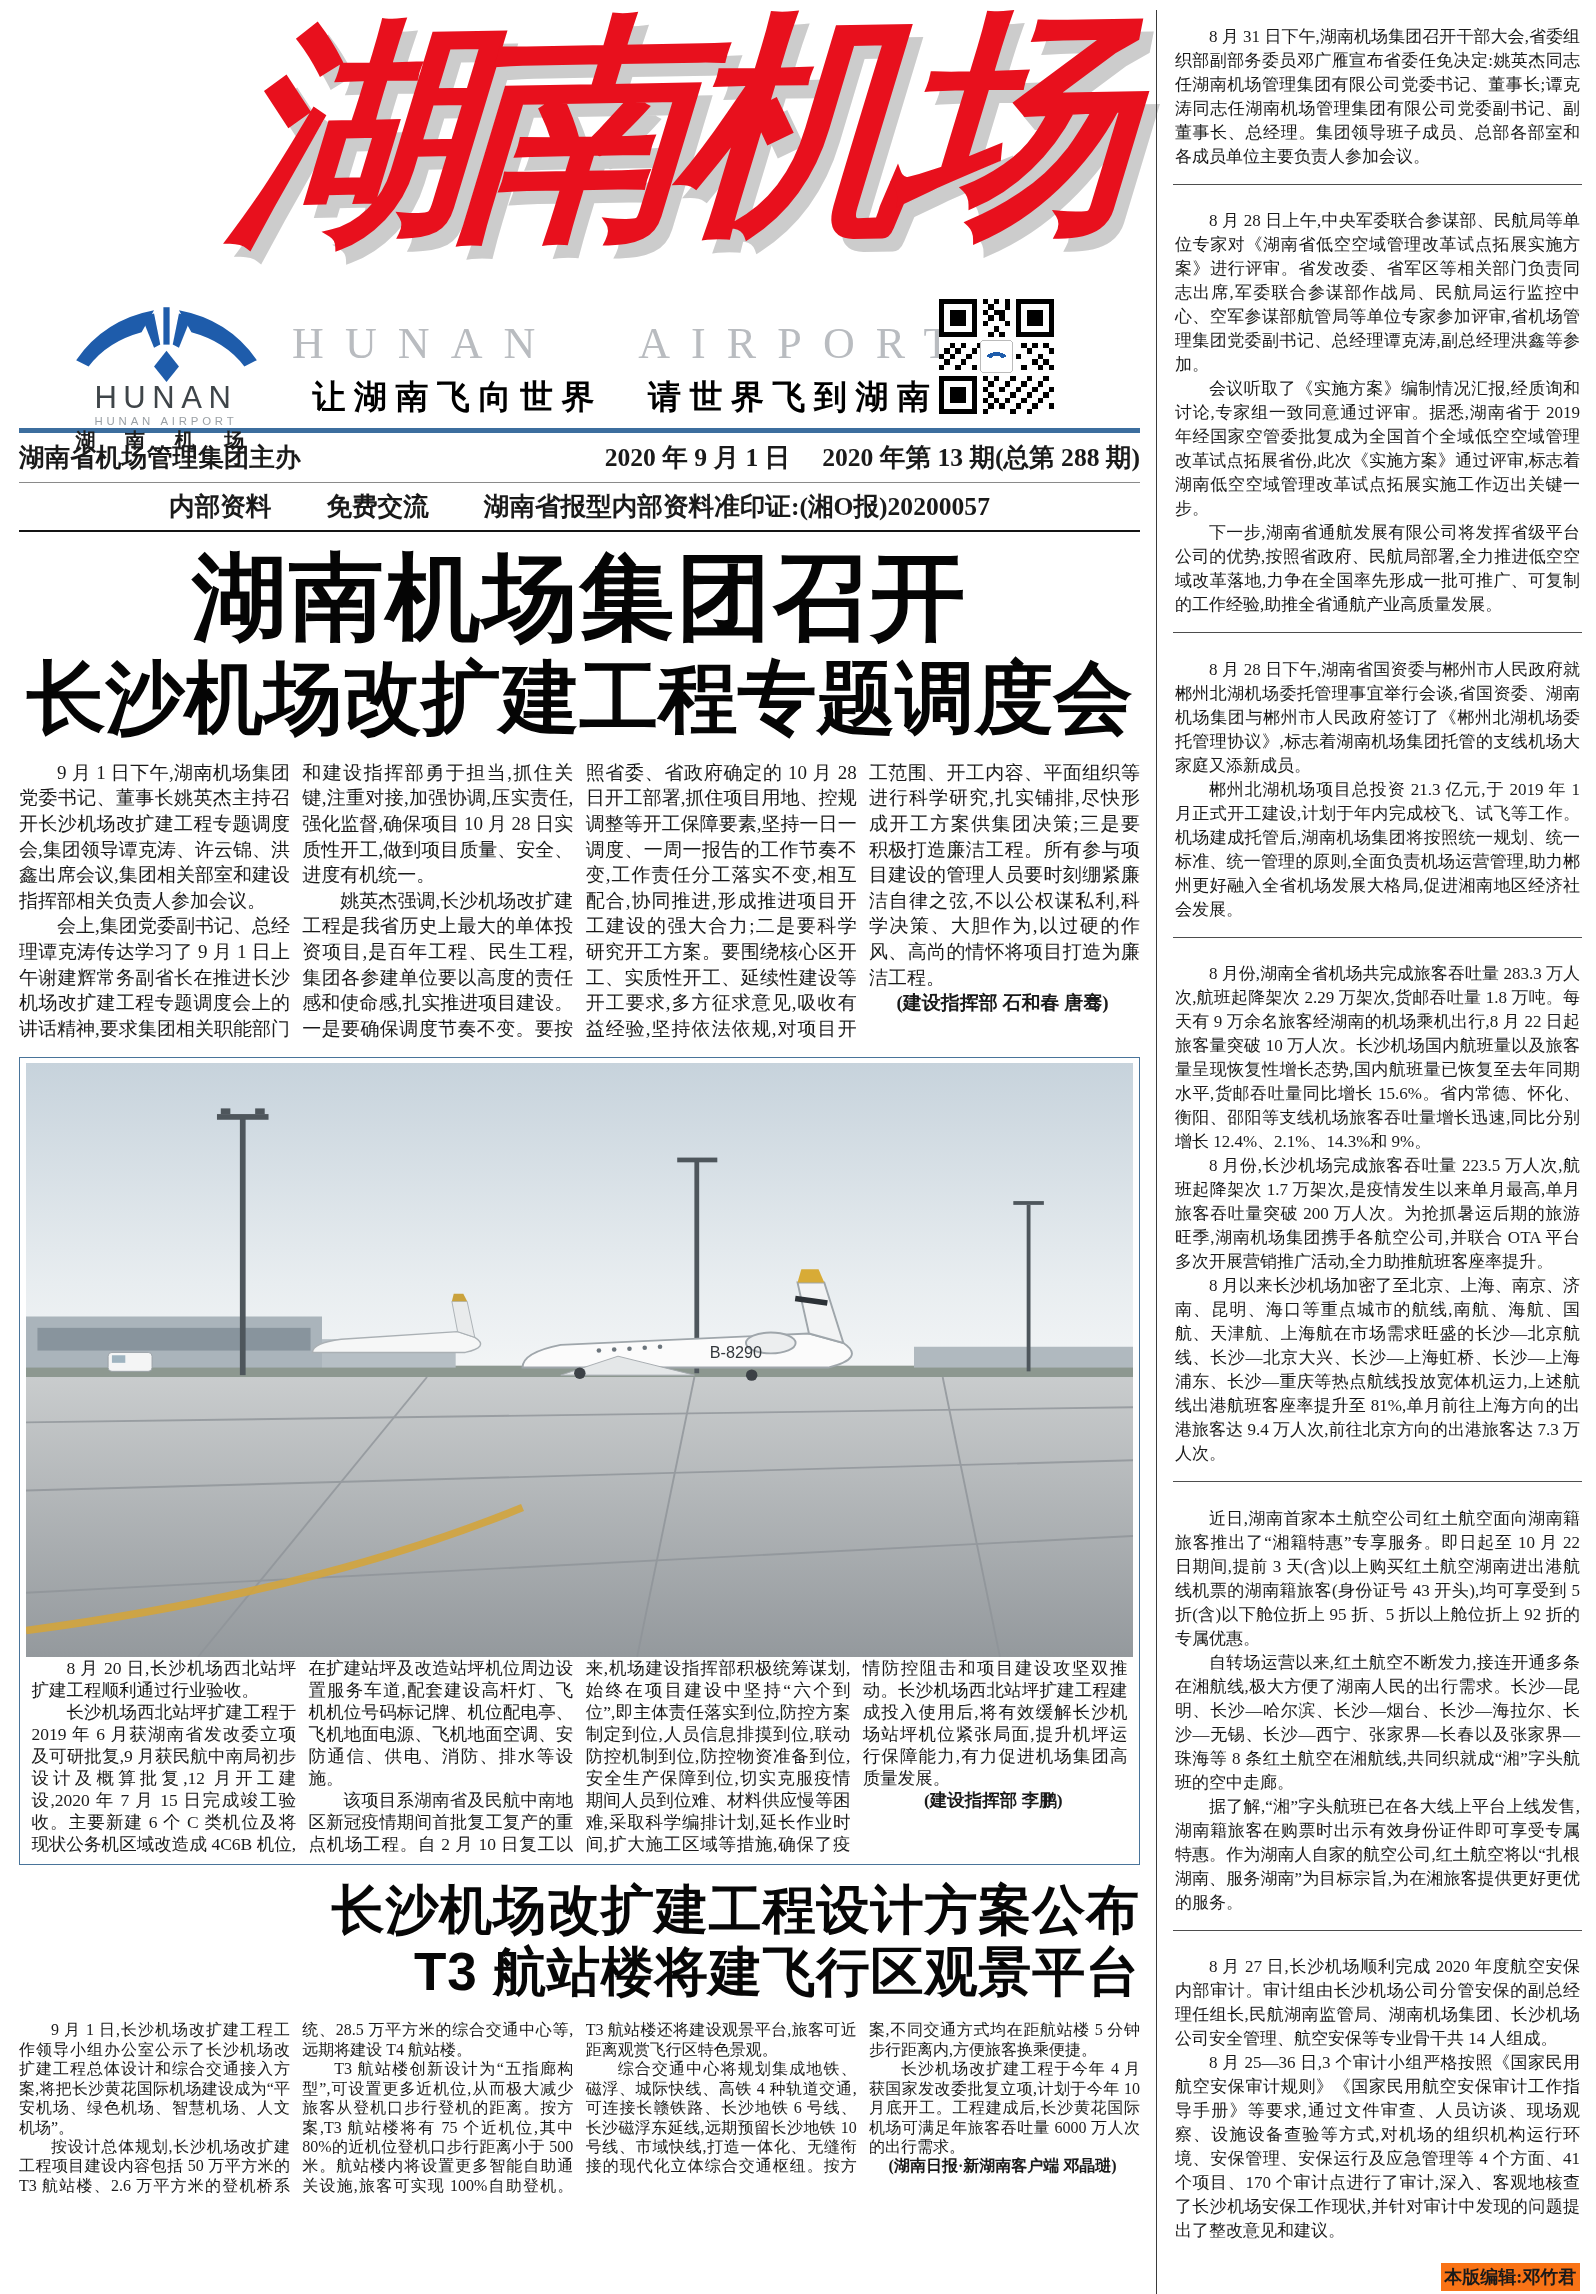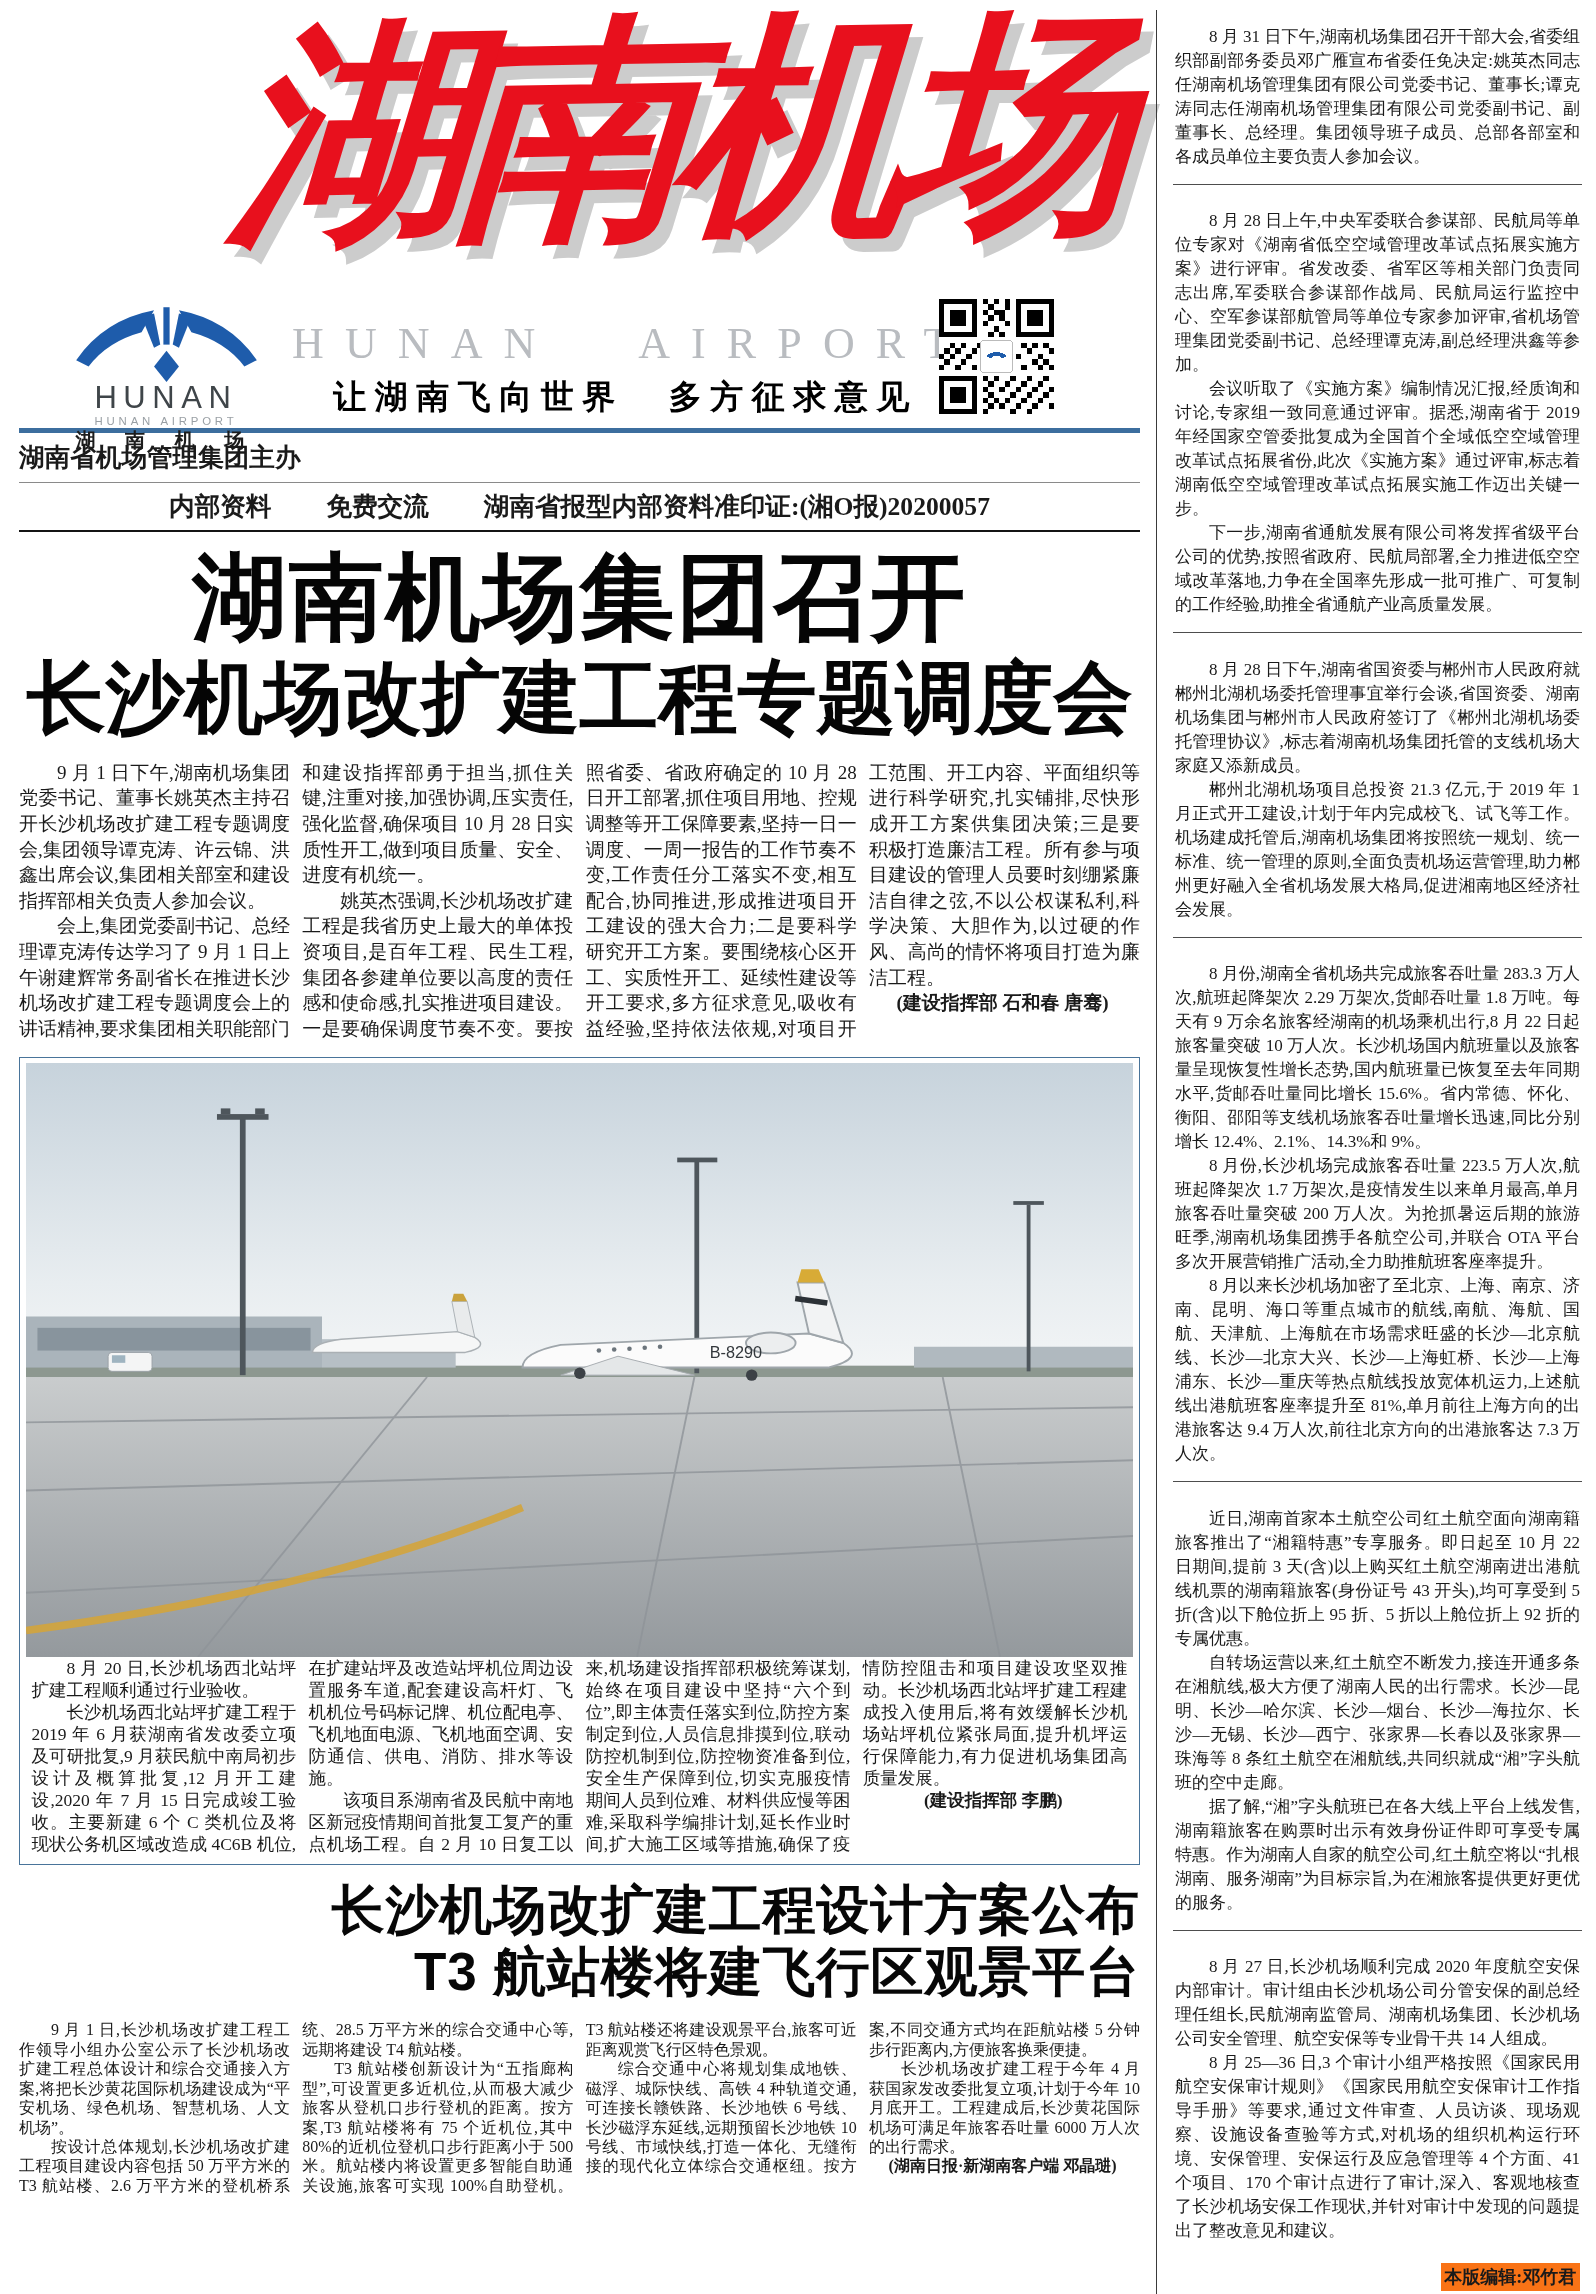--- a/index.html
+++ b/index.html
@@ -103,21 +103,21 @@
       </span>
       <div class="logo-hunan">HUNAN</div>
       <div class="logo-sub-en">HUNAN AIRPORT</div>
       <div class="logo-sub-cn">湖 南 机 场</div>
     </div>
 
     <div id="masthead-en">HUNAN AIRPORT</div>
 
     <div id="masthead-slogan">
       <span>让湖南飞向世界</span>
-      <span>多方征求意见</span>
+      <span>请世界飞到湖南</span>
     </div>
 
     <span id="qr-code">
       <svg width="115" height="115" viewBox="0 0 21 21" shape-rendering="crispEdges">
         <rect width="21" height="21" fill="#fff"></rect>
         <g fill="#000">
           <rect x="0" y="0" width="7" height="7"></rect>
             <rect x="14" y="0" width="7" height="7"></rect>
             <rect x="0" y="14" width="7" height="7"></rect>
           <rect x="1" y="1" width="5" height="5" fill="#fff"></rect>
@@ -131,20 +131,24 @@
         <rect x="7.6" y="7.6" width="5.8" height="5.8" fill="#fff" stroke="#bbb" stroke-width="0.2" rx="0.6"></rect>
         <path d="M8.6 10.4 Q10.5 8.9 12.4 10.4 L11.6 10.8 Q10.5 10 9.4 10.8 Z" fill="#1e5cab"></path>
       </svg>
     </span>
   </div>
 
   <div class="rule-blue"></div>
   <div id="info-line1">
     <span>湖南省机场管理集团主办</span>
     <span class="spacer"></span>
+    <span class="date-issue">
+      <span>2020 年 9 月 1 日</span>
+      <span>2020 年第 13 期(总第 288 期)</span>
+    </span>
   </div>
   <div class="rule-gray"></div>
   <div id="info-line2">
     <span>内部资料</span>
     <span>免费交流</span>
     <span>湖南省报型内部资料准印证:(湘O报)20200057</span>
   </div>
   <div class="rule-black"></div>
 
   <div id="lead-headline">

